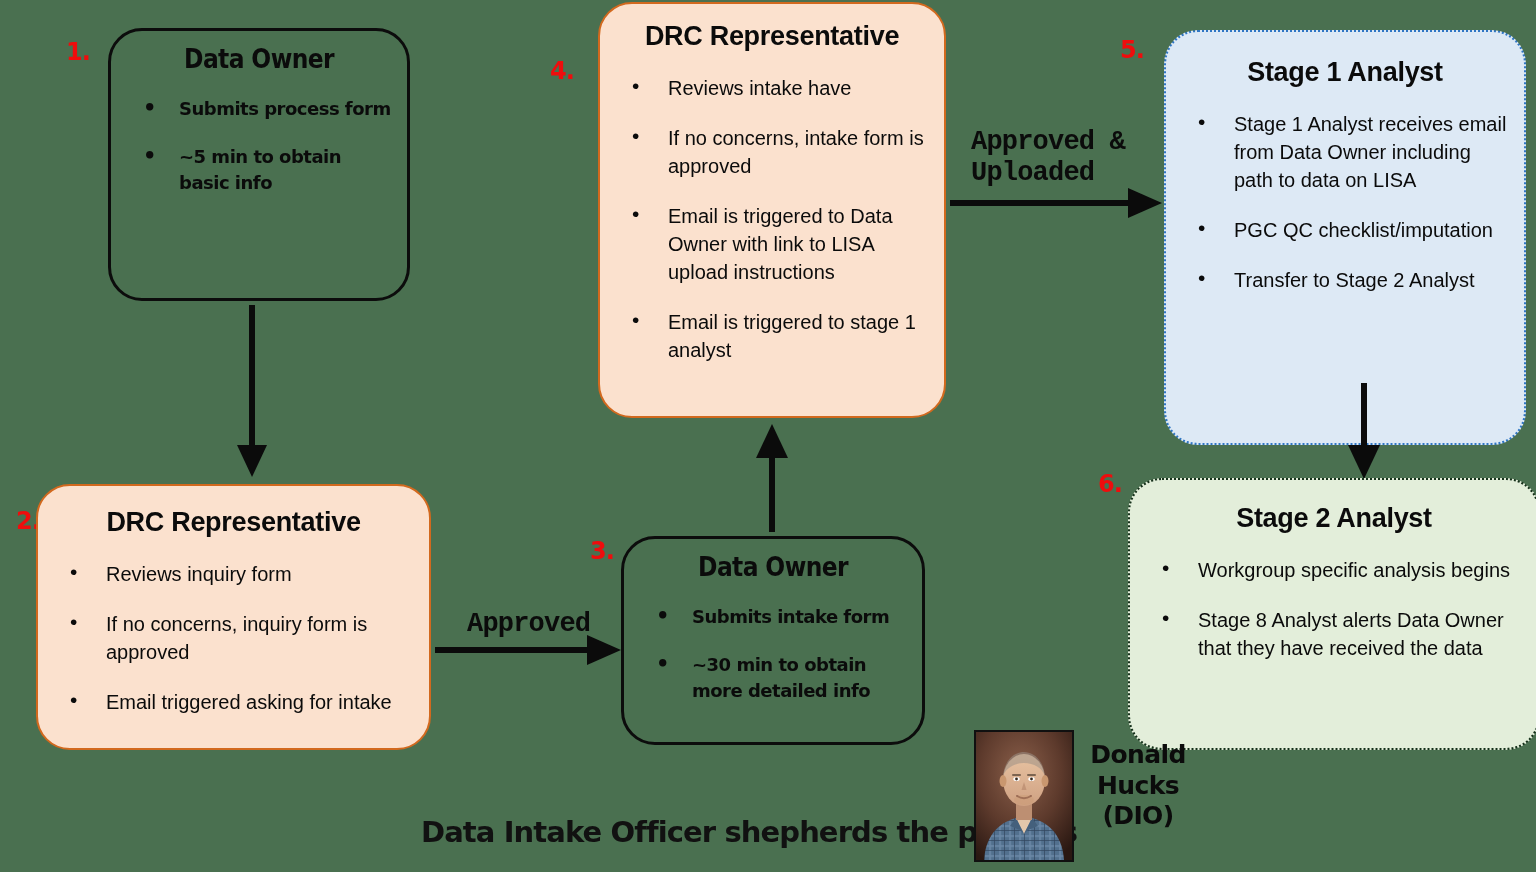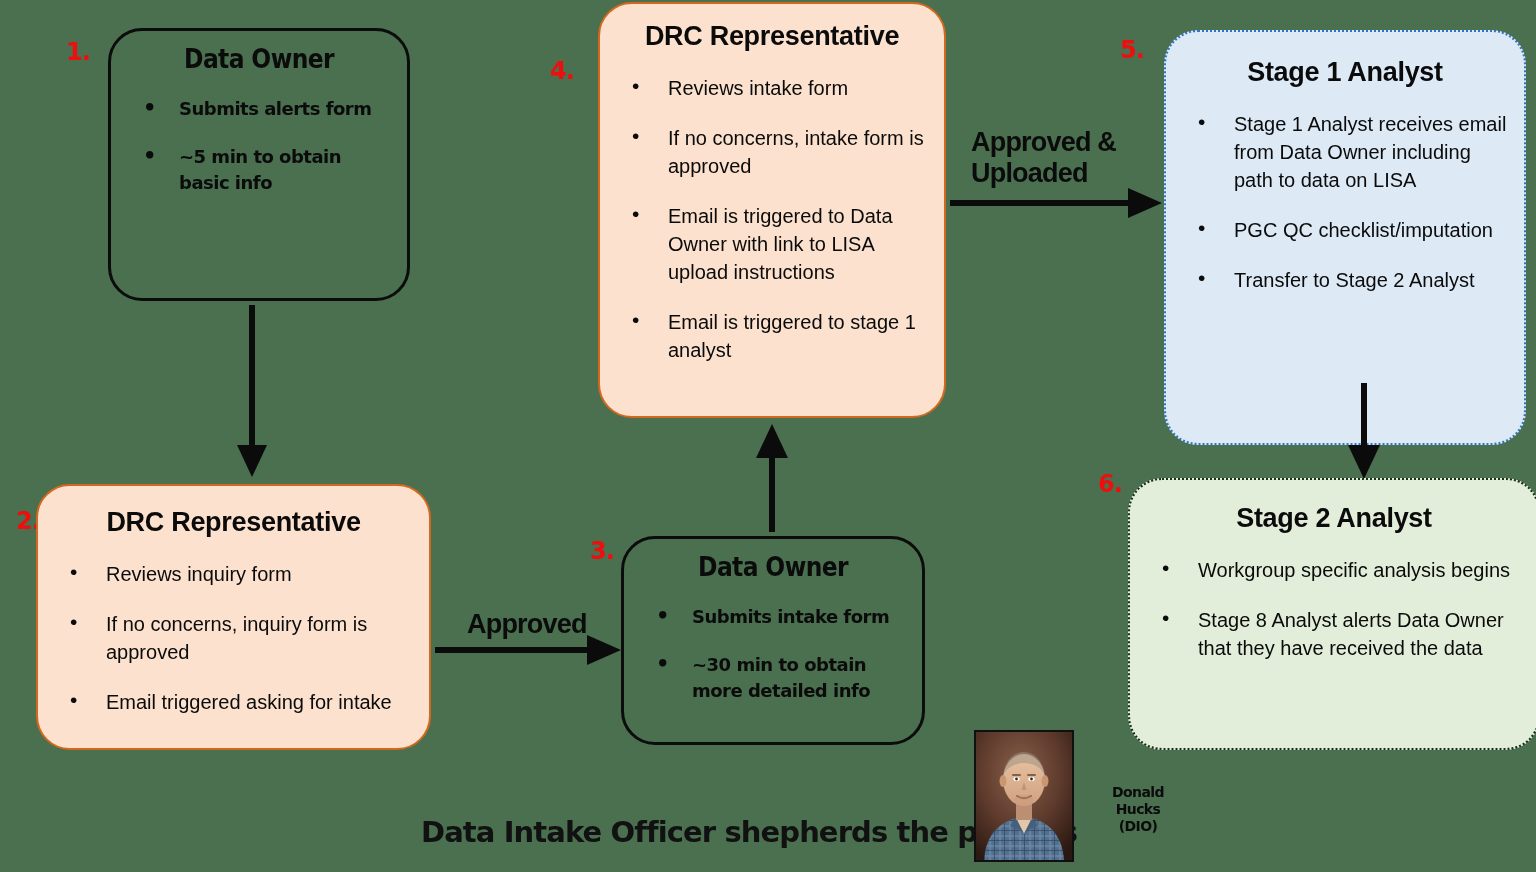--- a/index.html
+++ b/index.html
@@ -101,21 +101,21 @@
     letter-spacing: -1px;
   }
 
   
   .arrow { position: absolute; }
   .arrow svg { display: block; overflow: visible; }
 
   .arrow-label {
     position: absolute;
     color: #0b0b0b;
-    font-family: Liberation Sans, sans-serif;
+    font-family: Liberation Mono, monospace;
     font-weight: bold;
     font-size: 27px;
     letter-spacing: -0.8px;
     line-height: 1.15;
     white-space: pre-line;
   }
 
   
   .caption {
     position: absolute;
@@ -136,42 +136,42 @@
     height: 132px;
     border: 2px solid #101010;
     box-sizing: border-box;
     overflow: hidden;
   }
   .portrait-wrap svg { display: block; }
 
   .portrait-name {
     position: absolute;
     left: 1083px;
-    top: 784px;
+    top: 740px;
     width: 110px;
     color: #0b0b0b;
     font-family: "DejaVu Sans", sans-serif;
     font-weight: bold;
-    font-size: 14px;
+    font-size: 25px;
     line-height: 1.22;
     letter-spacing: -0.6px;
     text-align: center;
     white-space: pre-line;
   }
 </style>
 </head>
 <body>
 
 <div id="canvas" style="background: rgb(74, 112, 80);">
 
   <span class="step-num" style="left:66px; top:38px;">1.</span>
   <div class="box box-plain" style="left:108px; top:28px; width:302px; height:273px;">
     <div class="box-title t-plain" style="margin-top:6px;">Data Owner</div>
     <ul class="bullets b-plain" style="margin-top:18px;">
-      <li>Submits alerts form</li>
+      <li>Submits process form</li>
       <li>~5 min to obtain basic info</li>
     </ul>
   </div>
 
   <div class="arrow" style="left:232px; top:305px;">
     <svg width="40" height="175" viewBox="0 0 40 175">
       <line x1="20" y1="0" x2="20" y2="150" stroke="#0b0b0b" stroke-width="6"></line>
       <polygon points="20,172 5,140 35,140" fill="#0b0b0b"></polygon>
     </svg>
   </div>
@@ -207,21 +207,21 @@
     <svg width="40" height="115" viewBox="0 0 40 115">
       <line x1="20" y1="112" x2="20" y2="28" stroke="#0b0b0b" stroke-width="6"></line>
       <polygon points="20,4 4,38 36,38" fill="#0b0b0b"></polygon>
     </svg>
   </div>
 
   <span class="step-num" style="left:550px; top:57px;">4.</span>
   <div class="box box-peach" style="left:598px; top:2px; width:348px; height:416px;">
     <div class="box-title t-std" style="margin-top:10px;">DRC Representative</div>
     <ul class="bullets b-std" style="margin-top:12px;">
-      <li>Reviews intake form</li>
+      <li>Reviews intake have</li>
       <li>If no concerns, intake form is approved</li>
       <li>Email is triggered to Data Owner with link to LISA upload instructions</li>
       <li>Email is triggered to stage 1 analyst</li>
     </ul>
   </div>
 
   <div class="arrow-label" style="left:971px; top:127px; width:180px;">Approved &amp;
 Uploaded</div>
   <div class="arrow" style="left:950px; top:185px;">
     <svg width="216" height="36" viewBox="0 0 216 36">

